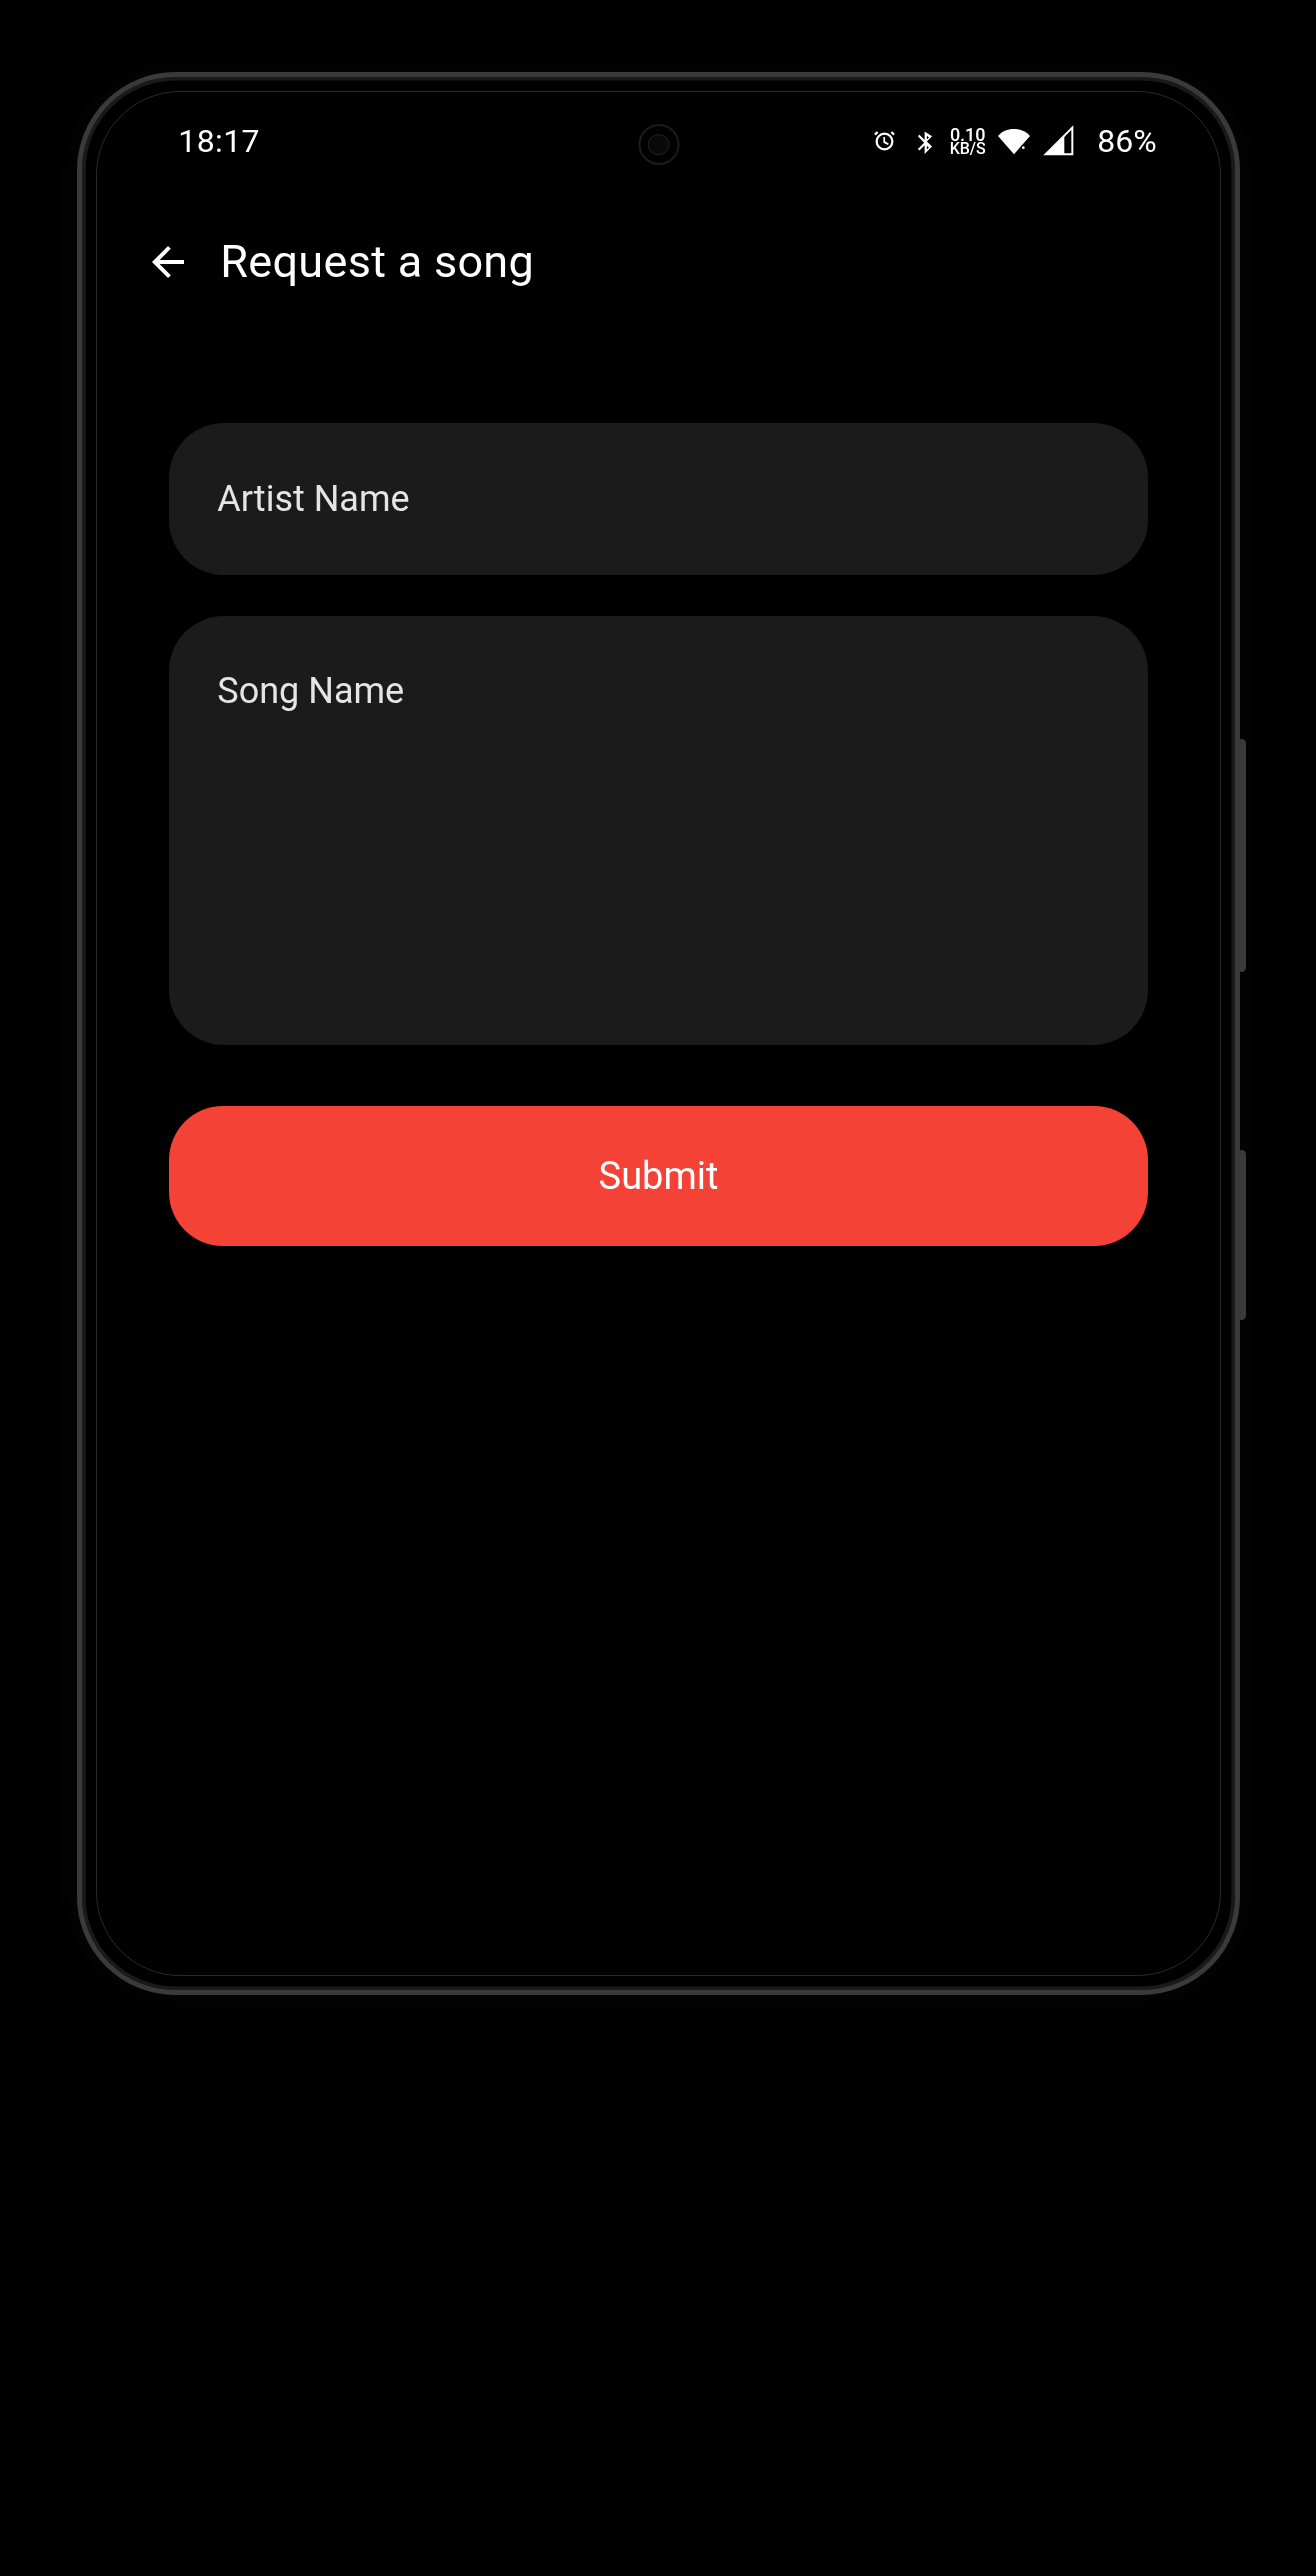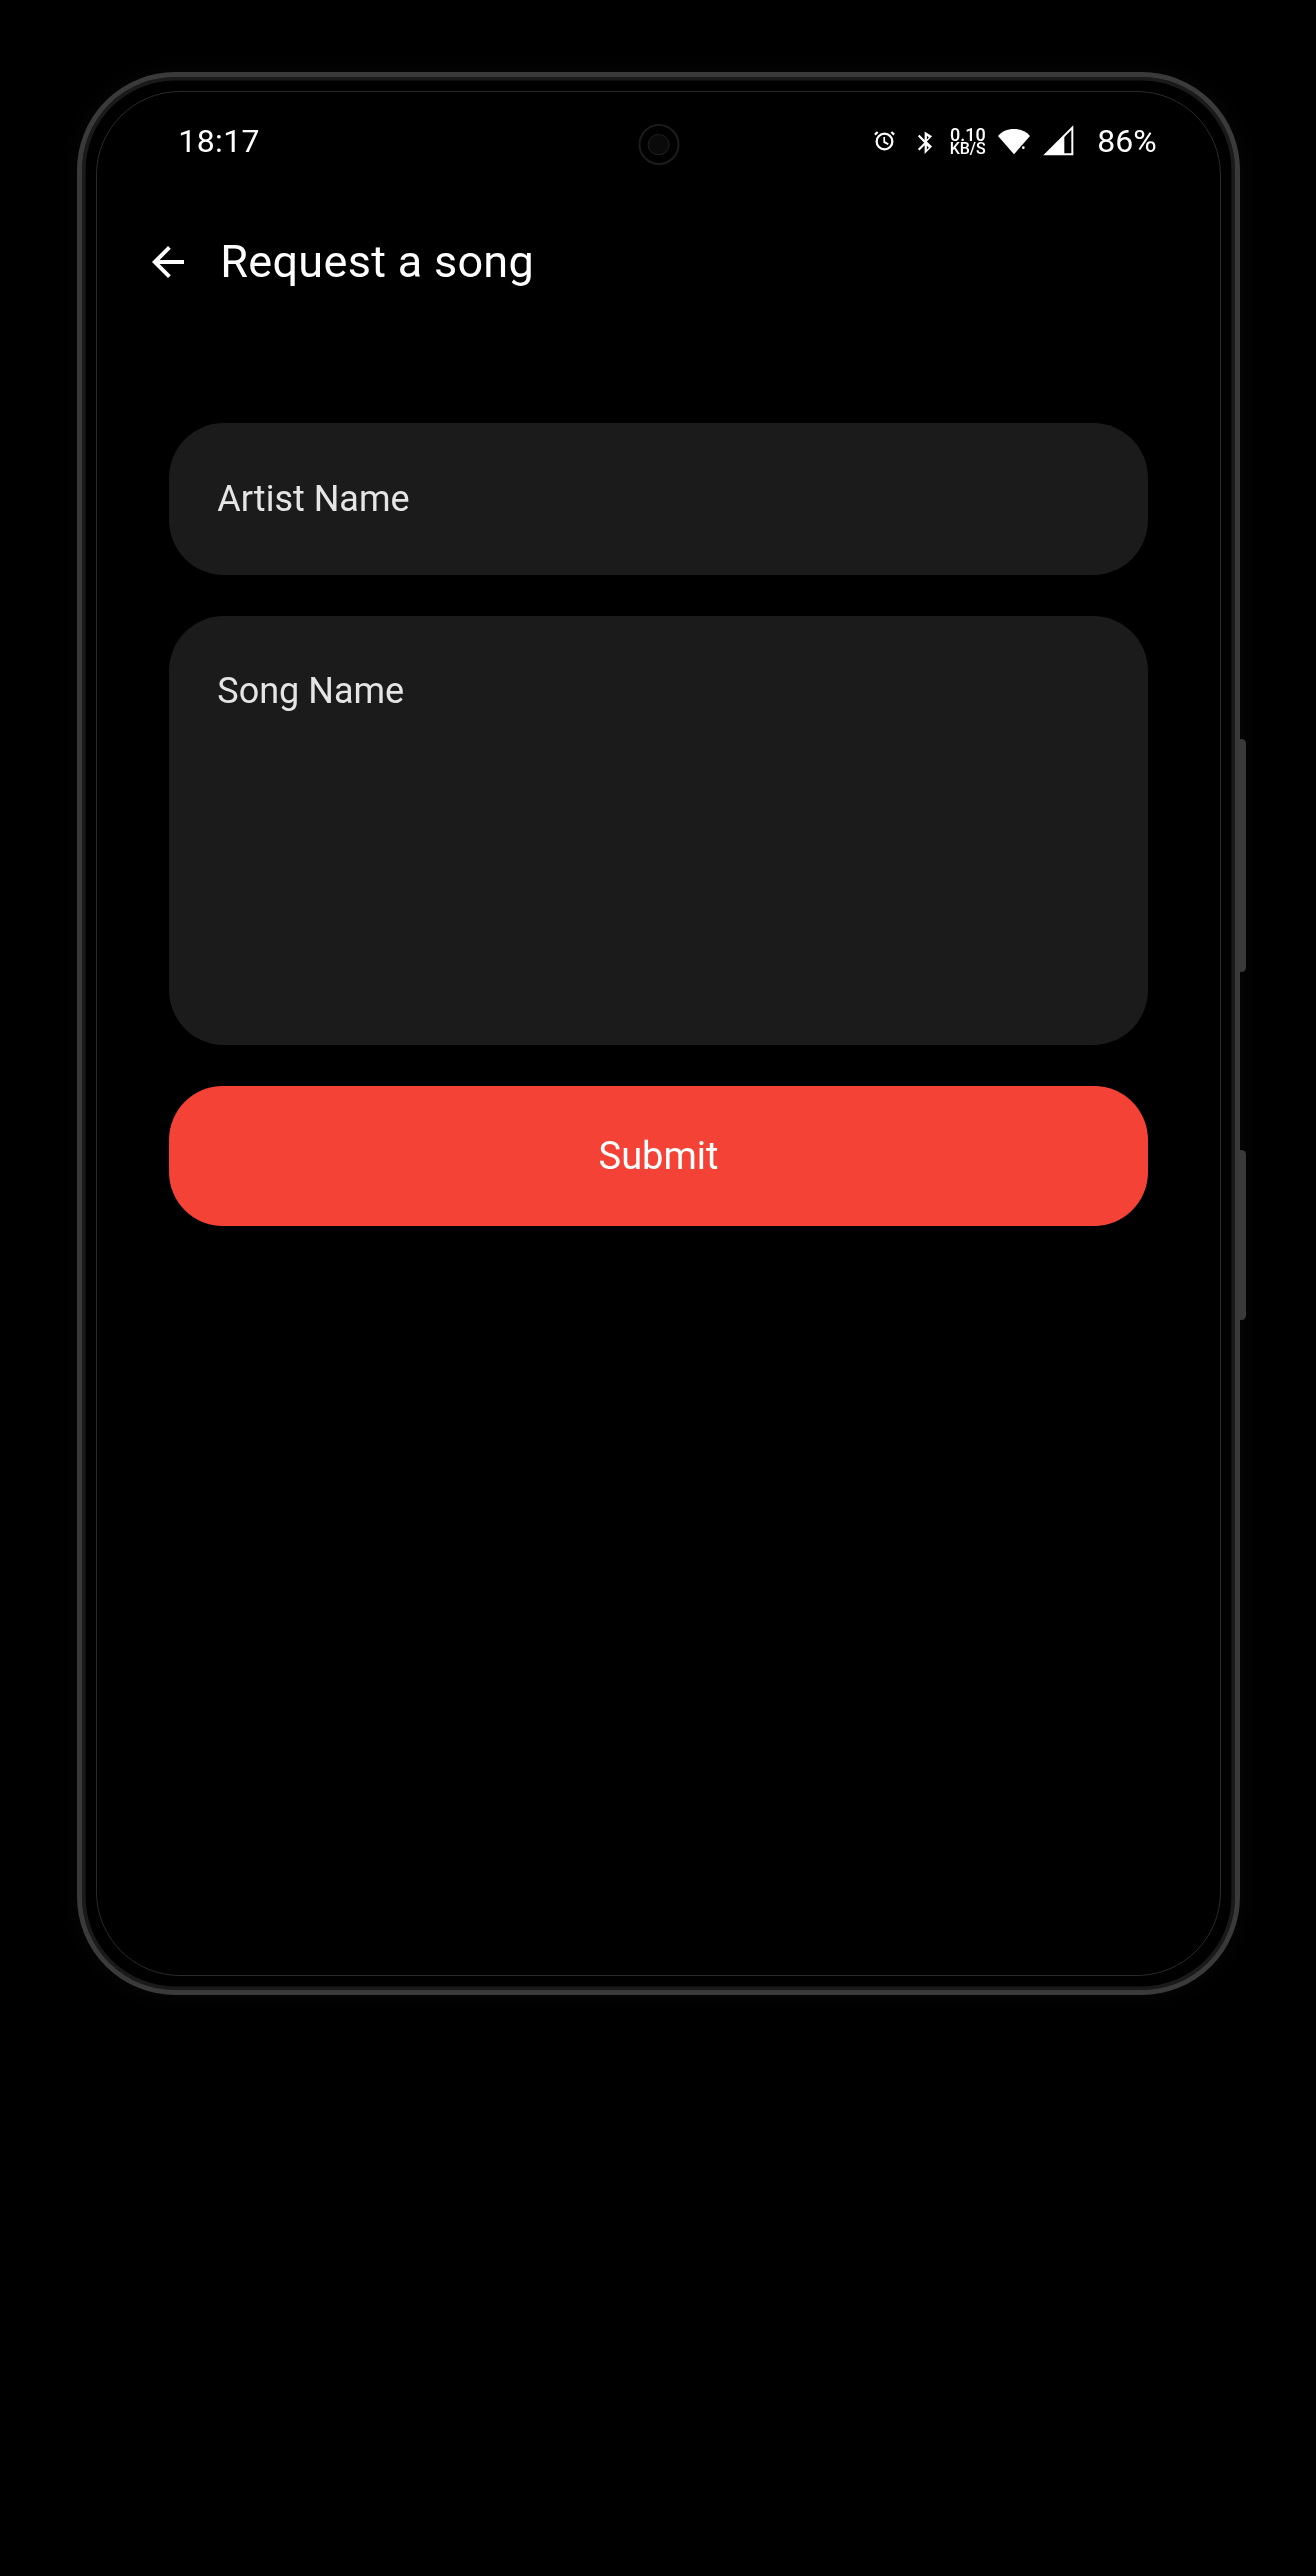--- a/index.html
+++ b/index.html
@@ -86,21 +86,21 @@
     letter-spacing: 0.4px;
   }
   .status-right {
     display: flex;
     align-items: center;
     gap: 12.5px;
   }
   .kbs {
     display: flex;
     flex-direction: column;
-    align-items: flex-end;
+    align-items: center;
     line-height: 0.85;
     font-size: 16px;
     font-weight: 500;
   }
   .kbs .top { font-size: 18px; }
   .battery-pct {
     font-size: 32px;
     font-weight: 400;
     margin-left: 10px;
   }
@@ -168,21 +168,21 @@
     width: 100%;
     height: 140px;
     border: none;
     border-radius: 54px;
     background: #F44336;
     color: #fff;
     font-size: 38px;
     font-weight: 400;
     font-family: inherit;
     cursor: pointer;
-    margin-top: 0;
+    margin-top: 20px;
   }
 </style>
 </head>
 <body>
 
 <div class="phone-frame">
   <div class="side-button b1"></div>
   <div class="side-button b2"></div>
   <div class="phone-inner">
     <div class="camera"></div>

